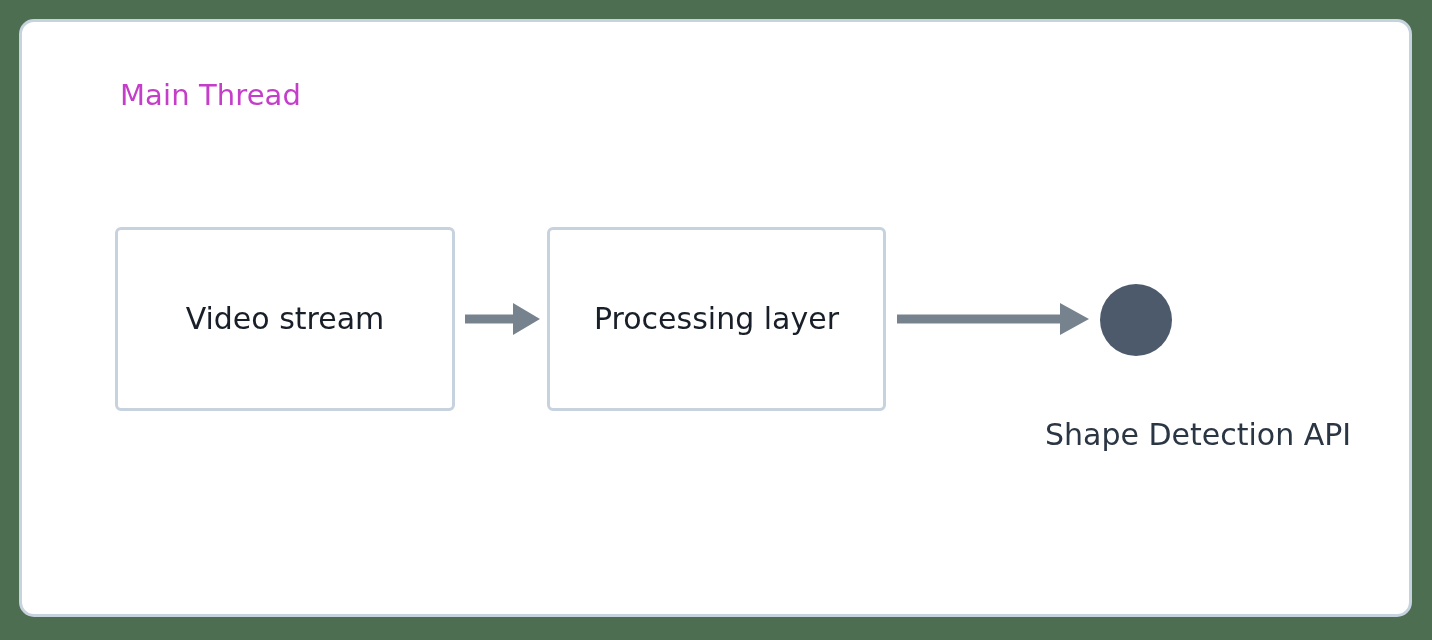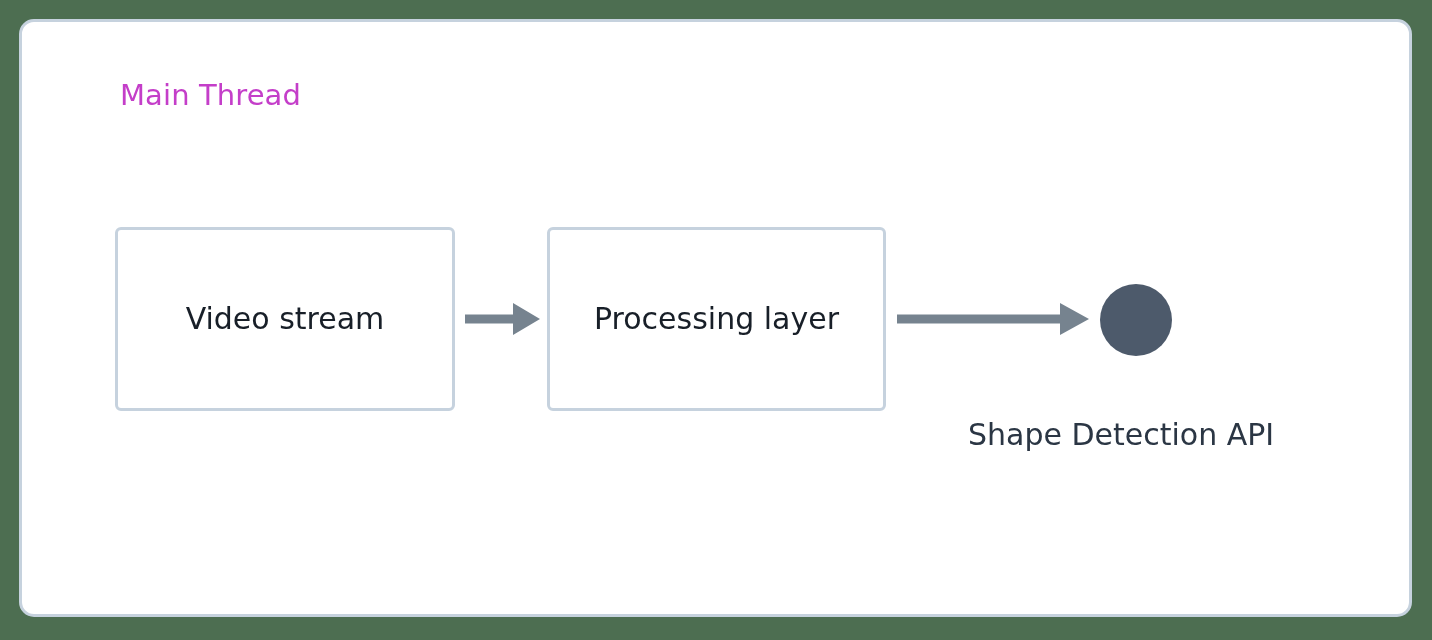--- a/index.html
+++ b/index.html
@@ -83,21 +83,21 @@
     left: 1100px;
     top: 284px;
     width: 72px;
     height: 72px;
     border-radius: 50%;
     background: #4d5a6b;
   }
 
   .node-circle-label {
     position: absolute;
-    left: 968px;
+    left: 1045px;
     top: 417px;
     font-size: 30px;
     line-height: 36px;
     color: #2b3644;
     white-space: nowrap;
   }
 
   
   .edge-svg {
     position: absolute;

